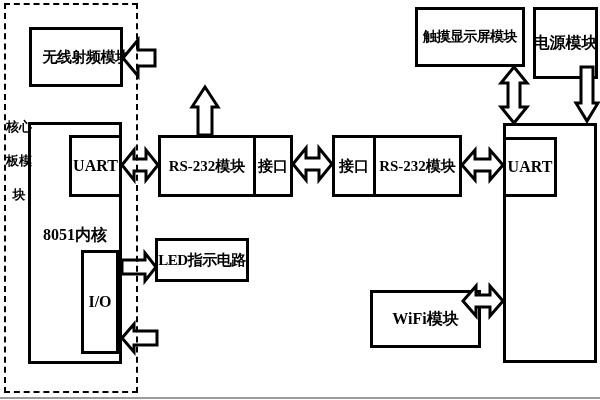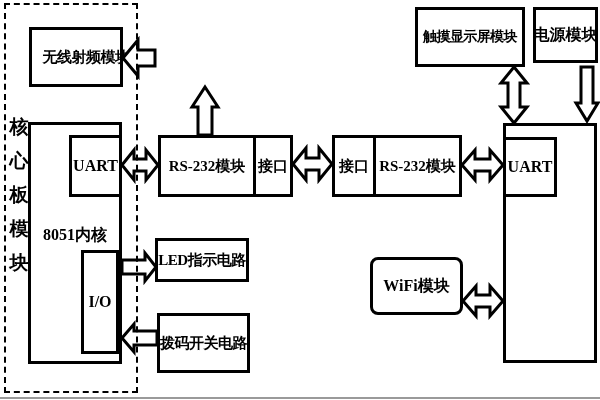--- a/index.html
+++ b/index.html
@@ -18,21 +18,21 @@
   .cell{
     box-sizing:border-box;height:100%;display:flex;align-items:center;justify-content:center;
     font-weight:bold;font-size:15px;white-space:nowrap;
   }
   .cell.right{border-left:3px solid #000;}
   .floating-label{
     position:absolute;text-align:center;font-weight:bold;font-size:16px;z-index:1;
   }
   .vlabel{
     position:absolute;left:6px;top:110px;width:26px;height:190px;z-index:1;
-    font-weight:bold;font-size:19px;line-height:34px;text-align:center;
+    font-weight:bold;font-size:13px;line-height:34px;text-align:center;
     word-break:break-all;letter-spacing:0;
   }
   .dashed{
     position:absolute;left:4px;top:3px;width:134px;height:390px;
     border:2px dashed #000;box-sizing:border-box;z-index:3;pointer-events:none;
   }
   svg.overlay{position:absolute;left:0;top:0;z-index:2;}
   svg.overlay polygon{fill:#ffffff;stroke:#000000;stroke-width:3;stroke-linejoin:miter;}
   .edge-line{
     position:absolute;left:0;top:397px;width:600px;height:2px;background:#9a9a9a;z-index:0;
@@ -45,21 +45,21 @@
 
   <div class="edge-line"></div>
 
   <div class="box sm" style="left:29px;top:27px;width:94px;height:60px;padding-left:20px;">
     <span>无线射频模块</span>
   </div>
 
   <div class="box xs" style="left:415px;top:7px;width:110px;height:60px;">
     <span>触摸显示屏模块</span>
   </div>
-  <div class="box" style="left:533px;top:7px;width:65px;height:56px;">
+  <div class="box" style="left:533px;top:7px;width:65px;height:72px;">
     <span>电源模块</span>
   </div>
 
   <div class="box" style="left:28px;top:122px;width:94px;height:242px;"></div>
   <div class="box" style="left:69px;top:135px;width:53px;height:62px;">
     <span>UART</span>
   </div>
   <div class="floating-label" style="left:28px;top:225px;width:94px;">8051内核</div>
   <div class="box" style="left:81px;top:250px;width:38px;height:104px;">
     <span>I/O</span>
@@ -79,25 +79,22 @@
       <span>接口</span>
     </div>
     <div class="cell right" style="width:86px;">
       <span>RS-232模块</span>
     </div>
   </div>
 
   <div class="box sm" style="left:155px;top:238px;width:94px;height:44px;">
     <span>LED指示电路</span>
   </div>
-  <div class="box sm" style="left:157px;top:313px;width:93px;height:60px;">
-    <span>拨码开关电路</span>
-  </div>
 
-  <div class="box" style="left:370px;top:257px;width:93px;height:58px;border-radius:8px;">
+  <div class="box" style="left:370px;top:290px;width:111px;height:58px;">
     <span>WiFi模块</span>
   </div>
 
   <div class="box" style="left:503px;top:123px;width:94px;height:240px;"></div>
   <div class="box" style="left:503px;top:137px;width:54px;height:60px;">
     <span>UART</span>
   </div>
 
   <svg class="overlay" width="600" height="400">
     <polygon points="123,58 138,40 138,50 155,50 155,66 138,66 138,76"></polygon>

